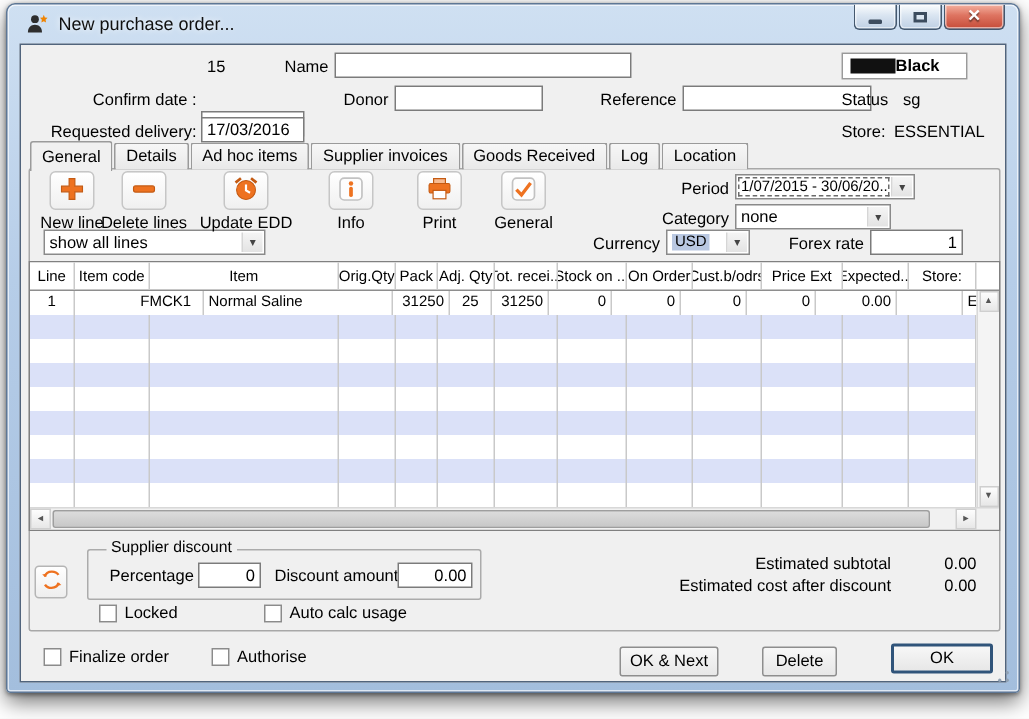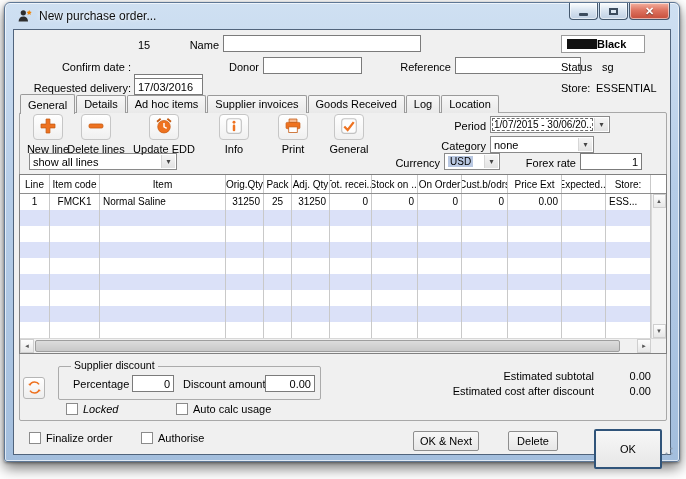--- a/index.html
+++ b/index.html
@@ -106,21 +106,21 @@
   .disc { position:absolute; left:44px; top:336px; width:263px; height:34px;
     border:1px solid #ababab; border-radius:2px; }
   .disc-legend { position:absolute; top:-8px; left:12px; background:#f0f0f0; padding:0 3px; font-size:10.5px; }
 
   .cb { position:absolute; display:flex; align-items:center; cursor:default; }
   .cb-box { width:12px; height:12px; background:#fff; border:1px solid #8b8b8b; margin-right:5px; flex:0 0 12px; }
 
   .btn { position:absolute; height:20px; border:1px solid #8e8e8e; border-radius:2px;
     background:linear-gradient(#f7f7f7,#e7e7e7); display:flex; align-items:center;
     justify-content:center; cursor:default; }
-  .btn.default { border:2px solid #30547a; height:40px; }
+  .btn.default { border:2px solid #30547a; height:20px; }
 
   .grip { position:absolute; right:5px; bottom:4px; width:12px; height:12px; }
 </style>
 </head>
 <body>
 
 <div class="window">
   <div class="titlebar">
     <span class="title-icon">
       <svg width="16" height="16" viewBox="0 0 16 16">
@@ -273,21 +273,21 @@
           <div class="th" style="width: 46px;">Cust.b/odrs</div>
           <div class="th" style="width: 54px;">Price Ext</div>
           <div class="th" style="width: 44px;">Expected...</div>
           <div class="th" style="width: 45px;">Store:</div>
           <div class="th th-corner" style="border-right: none;"></div>
         </div>
       <div class="tbody">
         <div class="rows">
             <div class="t-row">
               <div class="td" style="width: 30px; text-align: center;">1</div>
-              <div class="td" style="width: 50px; text-align: center;">FMCK1</div>
+              <div class="td" style="width: 50px; text-align: center; margin-left: 36px;">FMCK1</div>
               <div class="td" style="width: 126px; text-align: left;">Normal Saline</div>
               <div class="td" style="width: 38px; text-align: right;">31250</div>
               <div class="td" style="width: 28px; text-align: center;">25</div>
               <div class="td" style="width: 38px; text-align: right;">31250</div>
               <div class="td" style="width: 42px; text-align: right;">0</div>
               <div class="td" style="width: 46px; text-align: right;">0</div>
               <div class="td" style="width: 44px; text-align: right;">0</div>
               <div class="td" style="width: 46px; text-align: right;">0</div>
               <div class="td" style="width: 54px; text-align: right;">0.00</div>
               <div class="td" style="width: 44px; text-align: left;"></div>
@@ -439,21 +439,21 @@
           </svg>
       </span>
     </div>
     <div class="disc">
       <span class="disc-legend">Supplier discount</span>
       <span class="lbl" style="left:14px;top:9px;">Percentage</span>
       <input class="inp num" style="left: 73px; top: 8px; width: 42px;" value="0">
       <span class="lbl" style="left:124px;top:9px;">Discount amount</span>
       <input class="inp num" style="left: 206px; top: 8px; width: 50px;" value="0.00">
     </div>
-    <div class="cb" style="left:52px;top:373px;font-style:italic;">
+    <div class="cb" style="left:52px;top:373px;">
       <span class="cb-box"></span>
       <span>Locked</span>
     </div>
     <div class="cb" style="left:162px;top:373px;">
       <span class="cb-box"></span>
       <span>Auto calc usage</span>
     </div>
 
     <span class="lbl r" style="left:380px;top:338px;width:200px;">Estimated subtotal</span>
     <span class="lbl r" style="left:585px;top:338px;width:52px;">0.00</span>

